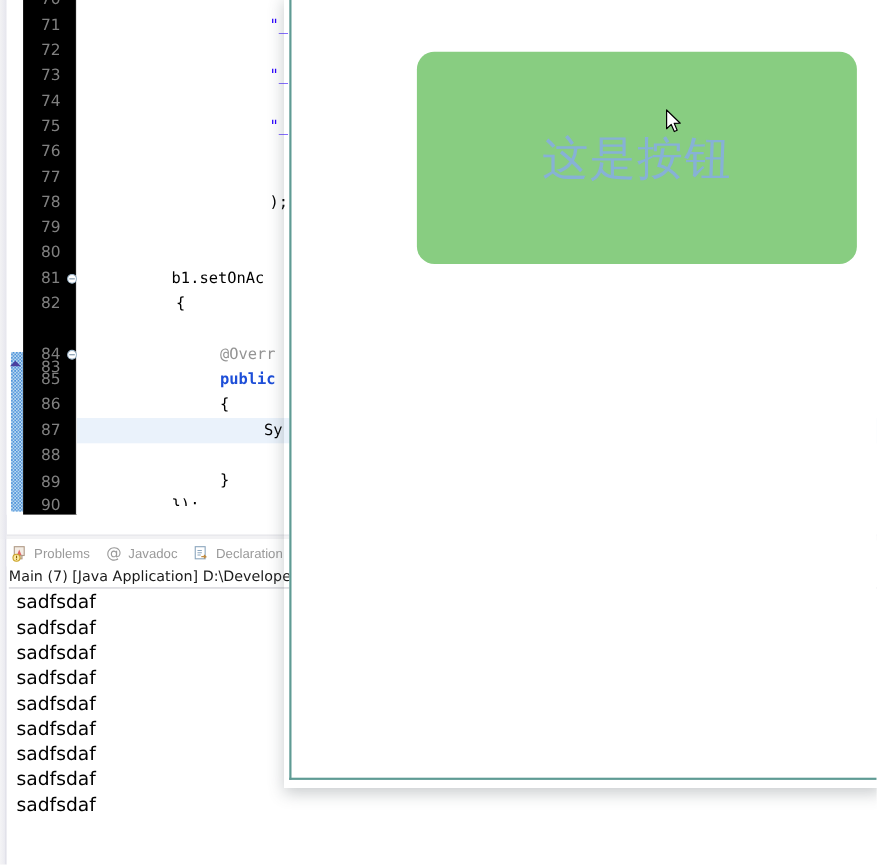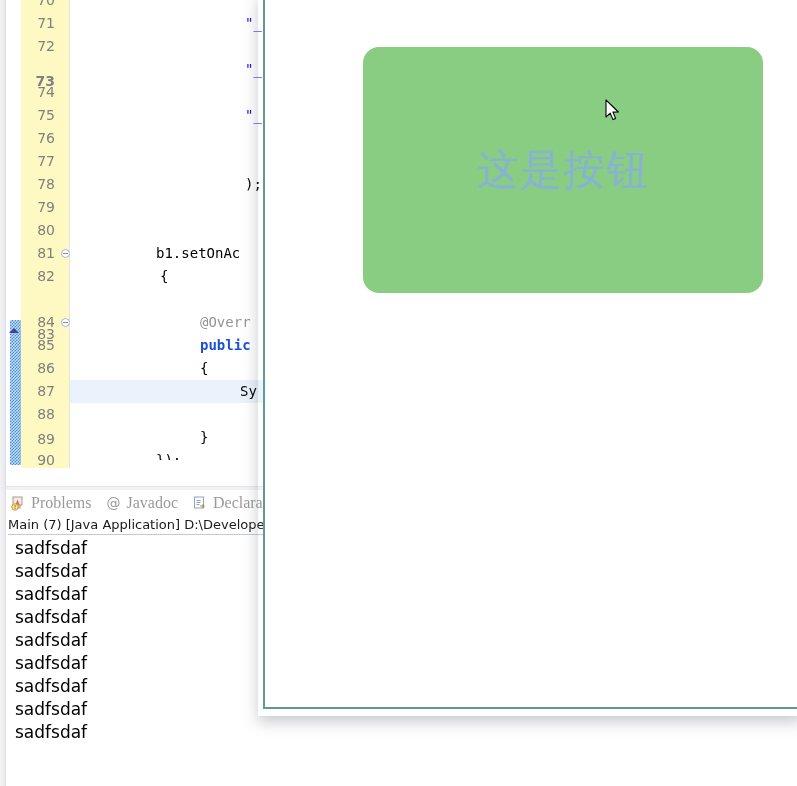--- a/index.html
+++ b/index.html
@@ -73,21 +73,21 @@
     border-left: 5px solid transparent;
     border-right: 5px solid transparent;
     border-bottom: 5px solid #4b3f9e;
   }
 
   .gutter {
     position: absolute;
     left: 15px; top: 0;
     width: 48px;
     height: 468px;
-    background: #fef9c3;
+    background: #000000;
     border-right: 1px solid #e4e4e4;
   }
   .gutter .ln {
     position: absolute;
     right: 14px;
     width: 40px;
     text-align: right;
     font-family: "DejaVu Sans", sans-serif;
     font-size: 14px;
     color: #808080;
@@ -166,22 +166,22 @@
   }
   .view-tab {
     display: flex;
     align-items: center;
     height: 25px;
     padding: 0 10px 0 4px;
     gap: 5px;
     box-sizing: border-box;
   }
   .view-tab .tab-label {
-    font-family: Liberation Serif, serif;
-    font-size: 16px;
+    font-family: Liberation Sans, sans-serif;
+    font-size: 12px;
     color: #9a9a9a;
     white-space: nowrap;
   }
 
   .icon-problems {
     position: relative;
     width: 16px; height: 16px;
     flex: 0 0 16px;
   }
   .icon-javadoc {
@@ -259,23 +259,23 @@
     border-left: 2px solid #5f9b94;
     border-bottom: 2px solid #5f9b94;
     border-top: 0;
     border-right: 0;
     box-sizing: border-box;
     overflow: hidden;
   }
 
   .fx-button {
     position: absolute;
-    left: 98px; top: 55px;
+    left: 114px; top: 55px;
     width: 400px;
-    height: 246px;
+    height: 193px;
     background: #88cd81;
     border: none;
     border-radius: 16px;
     display: flex;
     align-items: center;
     justify-content: center;
     padding: 0;
     cursor: default;
   }
   .fx-button-label {
@@ -306,21 +306,21 @@
     <div class="editor">
       <div class="editor-overview-ruler">
         <div class="ruler-marker" style="top:320px; height:145px;"></div>
         <div class="ruler-arrow" style="top:328px;"></div>
       </div>
 
       <div class="gutter" id="gutter">
           <div class="ln" style="top: -11px;">70</div>
           <div class="ln" style="top: 12px;">71</div>
           <div class="ln" style="top: 35px;">72</div>
-          <div class="ln" style="top: 70px; font-weight: bold;">73</div>
+          <div class="ln" style="top: 58px;">73</div>
           <div class="ln" style="top: 81px;">74</div>
           <div class="ln" style="top: 104px;">75</div>
           <div class="ln" style="top: 127px;">76</div>
           <div class="ln" style="top: 150px;">77</div>
           <div class="ln" style="top: 173px;">78</div>
           <div class="ln" style="top: 196px;">79</div>
           <div class="ln" style="top: 219px;">80</div>
           <div class="ln" style="top: 242px;">81</div>
           <div class="fold-icon" style="top: 249px;"></div>
           <div class="ln" style="top: 265px;">82</div>

